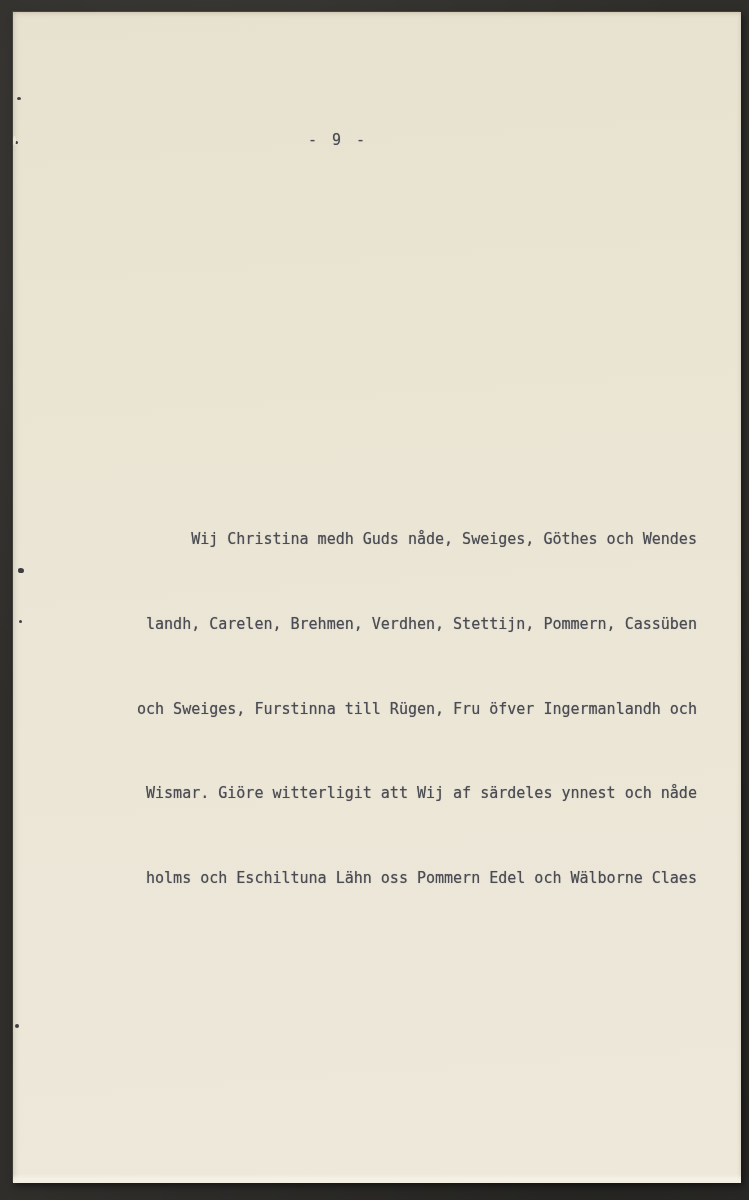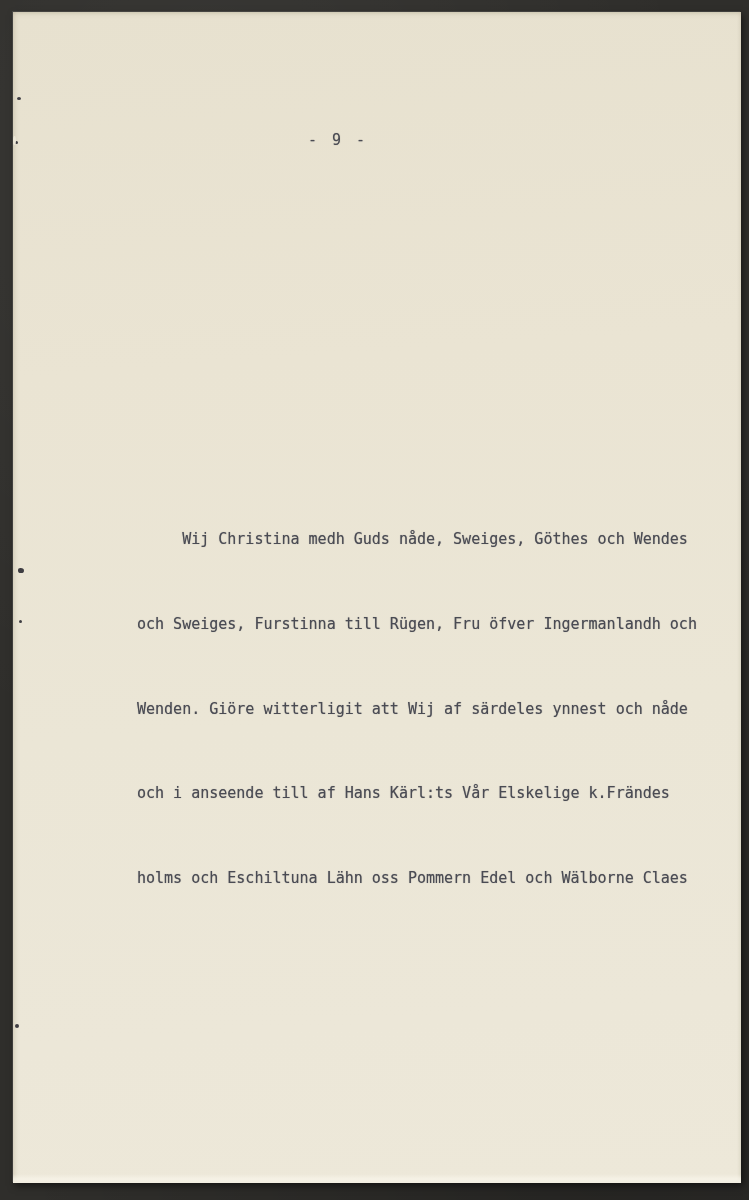--- a/index.html
+++ b/index.html
@@ -65,43 +65,43 @@
   .body-text {
     position: absolute;
     left: 124px;
     top: 457px;
     font-size: 15px;
     line-height: 28.2px;
     white-space: pre;
     color: var(--ink, #4a4b53);
     text-shadow: 0 0 1px rgba(74,75,83,0.42), 0.3px 0.3px 0 rgba(74,75,83,0.18);
   }
-  .line { white-space: pre; }
+  .line { white-space: pre; text-align: right; }
   .speck {
     position: absolute;
     border-radius: 50%;
     pointer-events: none;
   }
   .speck.dark { background: #3e3d42; }
   .speck.light { background: rgba(236,231,216,0.85); }
 </style>
 </head>
 <body>
 
 <div class="photo">
 
   <div class="paper">
 
     <div class="page-number">- 9 -</div>
 
     <div class="body-text">
       <div class="line">     Wij Christina medh Guds nåde, Sweiges, Göthes och Wendes</div>
+      <div class="line">landh, Carelen, Brehmen, Verdhen, Stettijn, Pommern, Cassüben</div>
       <div class="line">och Sweiges, Furstinna till Rügen, Fru öfver Ingermanlandh och</div>
-      <div class="line">Wenden. Giöre witterligit att Wij af särdeles ynnest och nåde</div>
-      <div class="line">och i anseende till af Hans Kärl:ts Vår Elskelige k.Frändes</div>
+      <div class="line">Wismar. Giöre witterligit att Wij af särdeles ynnest och nåde</div>
       <div class="line">holms och Eschiltuna Lähn oss Pommern Edel och Wälborne Claes</div>
       
       
       
       
       
       
       
       
       

